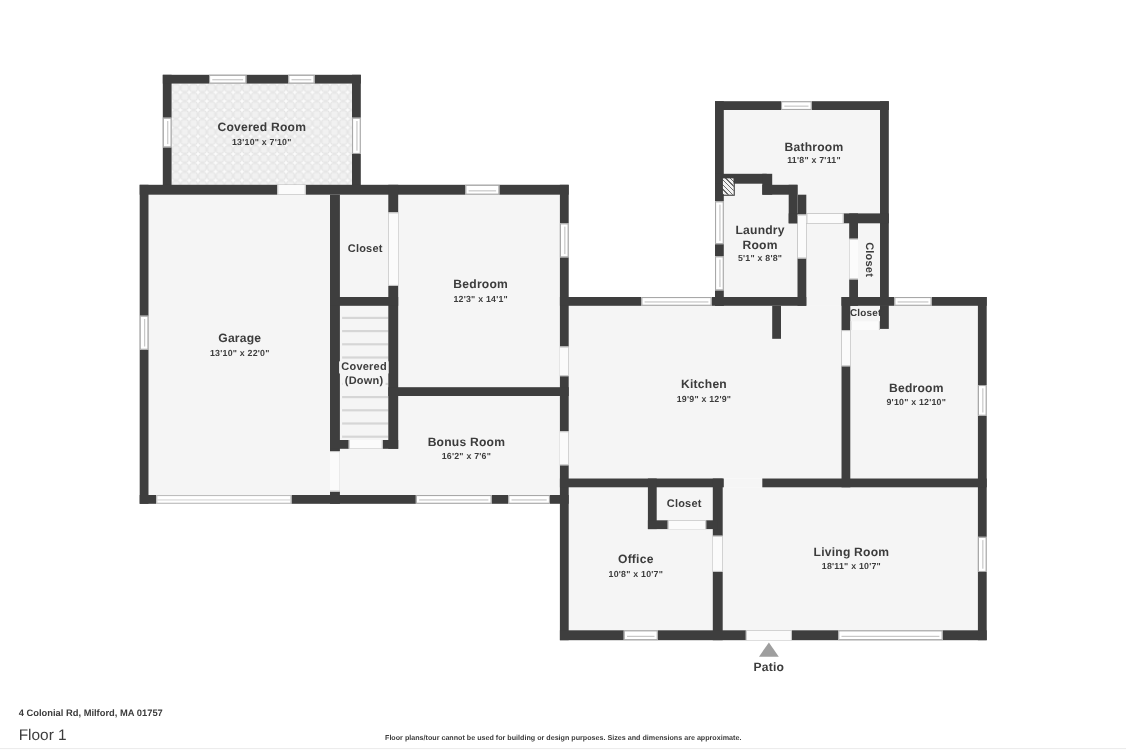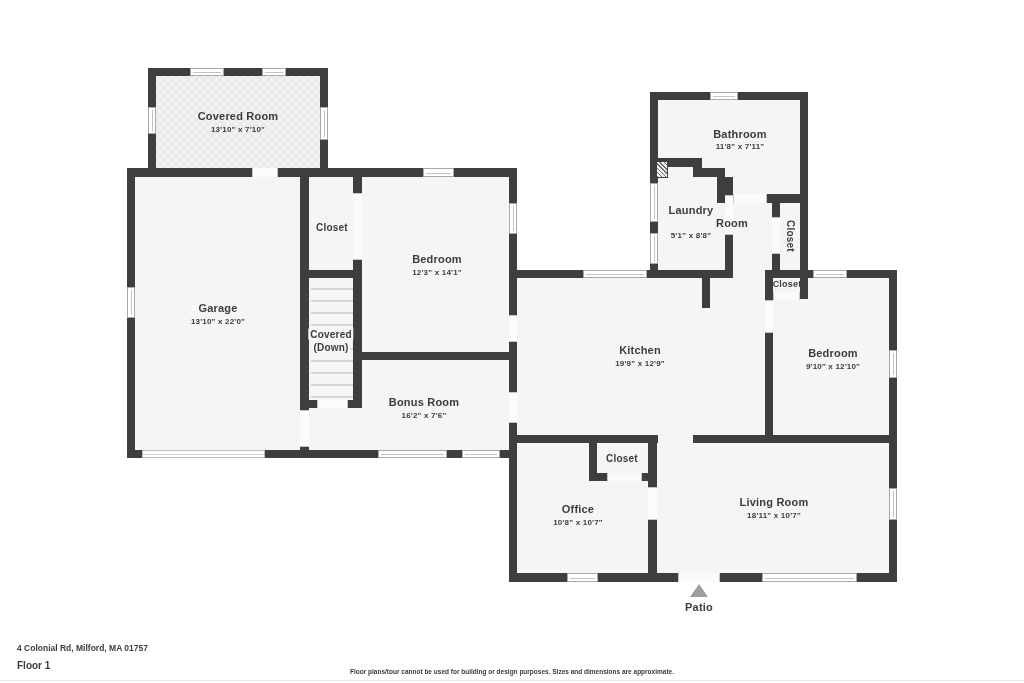--- a/index.html
+++ b/index.html
@@ -22,21 +22,21 @@
        font-weight:bold;text-align:center;letter-spacing:.2px;}
   .name{font-size:11px;}
   .dims{font-size:8px;}
   .small{font-size:10px;}
   .tiny{font-size:9px;}
   .onsteps{background:#f5f5f5;padding:0 2px;}
   .vert{writing-mode:vertical-rl;transform:translate(-50%,-50%);}
   #entry-arrow{position:absolute;left:690px;top:584px;width:0;height:0;z-index:5;
        border-left:9px solid transparent;border-right:9px solid transparent;border-bottom:13px solid #9e9e9e;}
   #footer-address{position:absolute;left:17px;top:643px;font-size:8.5px;font-weight:bold;z-index:5;}
-  #footer-floor{position:absolute;left:17px;top:660px;font-size:10px;font-weight:bold;z-index:5;}
+  #footer-floor{position:absolute;left:17px;top:660px;font-size:14px;font-weight:normal;z-index:5;}
   #footer-disclaimer{position:absolute;left:512px;top:668px;transform:translateX(-50%);font-size:6.5px;font-weight:bold;z-index:5;white-space:nowrap;}
   #bottom-rule{position:absolute;left:0;top:680px;width:1024px;height:1px;background:#ececec;z-index:5;}
 </style>
 </head>
 <body>
 
 <div id="plan">
 
   <svg class="abs" style="left:156px;top:76px;z-index:1;" width="164" height="96">
     <defs>
@@ -149,21 +149,21 @@
   <div class="lbl name" style="left:437px;top:259px;">Bedroom</div>
   <div class="lbl dims" style="left:437px;top:272px;">12'3" x 14'1"</div>
 
   <div class="lbl name" style="left:424px;top:402px;">Bonus Room</div>
   <div class="lbl dims" style="left:424px;top:415px;">16'2" x 7'6"</div>
 
   <div class="lbl name" style="left:740px;top:134px;">Bathroom</div>
   <div class="lbl dims" style="left:740px;top:146px;">11'8" x 7'11"</div>
 
   <div class="lbl name" style="left:691px;top:210px;">Laundry</div>
-  <div class="lbl name" style="left:691px;top:223px;margin-left:41px;">Room</div>
+  <div class="lbl name" style="left:691px;top:223px;">Room</div>
   <div class="lbl dims" style="left:691px;top:235px;">5'1" x 8'8"</div>
 
   <div class="lbl small vert" style="left:790px;top:236px;">Closet</div>
   <div class="lbl tiny" style="left:787px;top:284px;">Closet</div>
 
   <div class="lbl name" style="left:640px;top:350px;">Kitchen</div>
   <div class="lbl dims" style="left:640px;top:363px;">19'9" x 12'9"</div>
 
   <div class="lbl name" style="left:833px;top:353px;">Bedroom</div>
   <div class="lbl dims" style="left:833px;top:366px;">9'10" x 12'10"</div>

